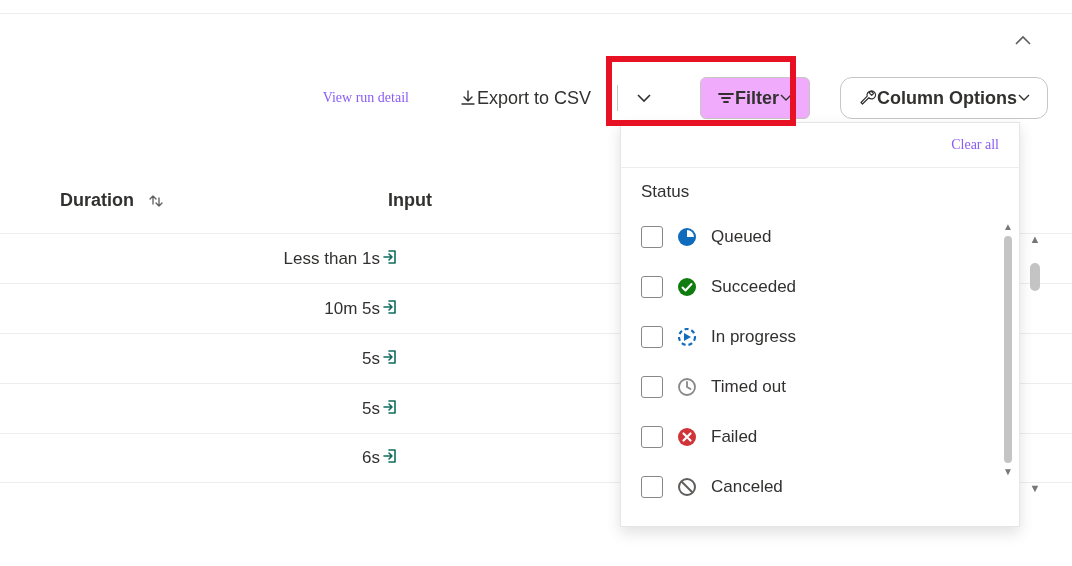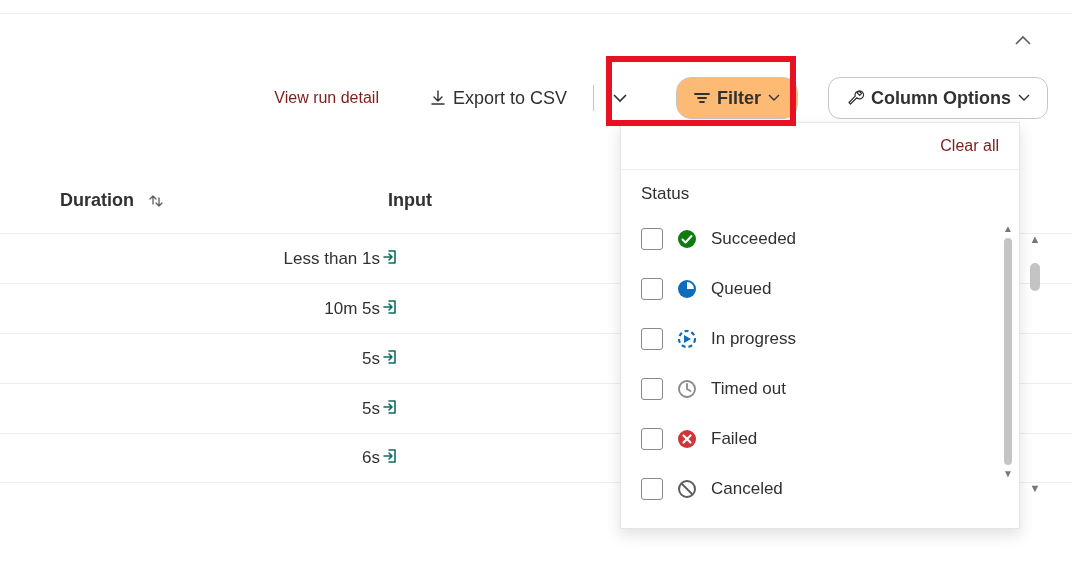--- a/index.html
+++ b/index.html
@@ -5,24 +5,24 @@
     * { box-sizing: border-box; margin: 0; padding: 0; }
     html, body { width: 1072px; height: 566px; font-family: "Segoe UI", -apple-system, sans-serif; background: #fff; color: #323130; overflow: hidden; }
     .canvas { position: relative; width: 1072px; height: 566px; }
 
     .topbar { position: absolute; top: 0; left: 0; right: 0; height: 14px; border-bottom: 1px solid #ededed; }
 
     .collapse-caret { position: absolute; top: 34px; right: 40px; }
 
     .toolbar { position: absolute; top: 78px; left: 0; right: 0; height: 40px; display: flex; align-items: center; }
     .toolbar-spacer { flex: 1; }
-    .link-teal { color: #7f1d1d; font-size: 16px; cursor: pointer; }
-    .btn { display: inline-flex; align-items: center; gap: 6px; height: 42px; padding: 0 16px; font-size: 18px; color: #323130; cursor: pointer; background: #fff; }
+    .link-teal { color: #8b5cf6; font-size: 14px; cursor: pointer; font-family: Liberation Serif, serif; }
+    .btn { display: inline-flex; align-items: center; gap: 0; height: 42px; padding: 0 16px; font-size: 18px; color: #323130; cursor: pointer; background: #fff; }
     .btn.framed { border: 1px solid #c8c6c4; border-radius: 12px; }
-    .btn.filter { background: #fdba74; border: 1px solid #c8c6c4; border-radius: 15px; font-weight: 600; }
+    .btn.filter { background: #f0abfc; border: 1px solid #c8c6c4; border-radius: 6px; font-weight: 600; }
     .vdiv { width: 1px; height: 26px; background: #c8c6c4; margin: 0 10px; }
 
     .highlight-box { position: absolute; top: 56px; left: 606px; width: 190px; height: 70px; border: 6px solid #e81123; pointer-events: none; z-index: 5; }
 
     .table { position: absolute; top: 190px; left: 0; right: 0; }
     .thead { display: flex; padding: 0 0 22px 0; }
     .th { font-weight: 600; font-size: 18px; }
     .th-duration { margin-left: 60px; width: 280px; display: flex; align-items: center; gap: 14px; }
     .th-input { width: 300px; margin-left: 48px; }
     .sort-icon { color: #605e5c; }
@@ -177,36 +177,36 @@
     <div class="panel-head">
       <span class="link-teal">Clear all</span>
     </div>
     <div class="panel-section-title">Status</div>
     <div class="panel-list">
 
       <div class="opt">
         <span class="chk"></span>
         <span class="status-ico">
           <svg width="20" height="20" viewBox="0 0 20 20">
+              <circle cx="10" cy="10" r="9" fill="#0f6cbd"></circle>
+              <path d="M10 10 L10 3 A7 7 0 0 1 17 10 Z" fill="#fff"></path>
+            </svg>
+        </span>
+        <span class="opt-label">Queued</span>
+      </div>
+
+      <div class="opt">
+        <span class="chk"></span>
+        <span class="status-ico">
+          <svg width="20" height="20" viewBox="0 0 20 20">
               <circle cx="10" cy="10" r="9" fill="#107c10"></circle>
               <path d="M5.5 10.5 L8.5 13.5 L14.5 7" stroke="#fff" stroke-width="2" fill="none" stroke-linecap="round" stroke-linejoin="round"></path>
             </svg>
         </span>
         <span class="opt-label">Succeeded</span>
-      </div>
-
-      <div class="opt">
-        <span class="chk"></span>
-        <span class="status-ico">
-          <svg width="20" height="20" viewBox="0 0 20 20">
-              <circle cx="10" cy="10" r="9" fill="#0f6cbd"></circle>
-              <path d="M10 10 L10 3 A7 7 0 0 1 17 10 Z" fill="#fff"></path>
-            </svg>
-        </span>
-        <span class="opt-label">Queued</span>
       </div>
 
       <div class="opt">
         <span class="chk"></span>
         <span class="status-ico">
           <svg width="20" height="20" viewBox="0 0 20 20">
               <circle cx="10" cy="10" r="8" fill="none" stroke="#0f6cbd" stroke-width="2.2" stroke-dasharray="4 3"></circle>
               <path d="M7 6 L14 10 L7 14 Z" fill="#0f6cbd"></path>
             </svg>
         </span>

